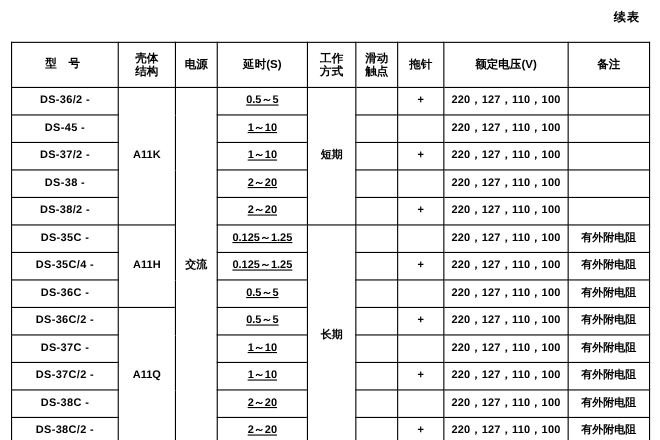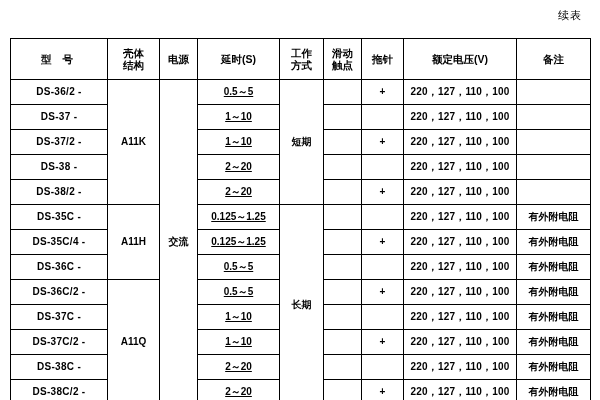--- a/index.html
+++ b/index.html
@@ -19,21 +19,21 @@
     width: 600px;
     height: 400px;
     position: relative;
     box-sizing: border-box;
   }
   .continued {
     position: absolute;
     top: 8px;
     right: 18px;
     font-size: 11px;
-    font-weight: normal;
+    font-weight: bold;
     letter-spacing: 1px;
     color: #000;
   }
   .table-wrap {
     position: absolute;
     top: 38px;
     left: 10px;
     width: 580px;
   }
   table.spec {
@@ -49,21 +49,21 @@
     vertical-align: middle;
     padding: 0;
     height: 24px;
     line-height: 1.15;
     color: #000;
   }
   table.spec thead td {
     height: 40px;
     font-size: 10.5px;
   }
-  .hdr-model { letter-spacing: 4px; }
+  .hdr-model { letter-spacing: 4px; font-family: Liberation Serif, serif; }
   .two-line { line-height: 1.25; }
   td.model {
     text-align: left;
     padding-left: 9px;
     letter-spacing: 0.3px;
   }
   td.delay {
     text-align: left;
     padding-left: 18px;
     text-decoration: underline;
@@ -133,21 +133,21 @@
           <td class="center-span" rowspan="13">交流</td>
           <td class="delay">0.5～5</td>
           <td class="center-span" rowspan="5">短期</td>
           <td></td>
           <td class="plus">+</td>
           <td class="voltage">220，127，110，100</td>
           <td class="remark"></td>
         </tr>
 
         <tr>
-          <td class="model">DS-37  -</td>
+          <td class="model">DS-45  -</td>
           <td class="delay">1～10</td>
           <td></td>
           <td class="plus"></td>
           <td class="voltage">220，127，110，100</td>
           <td class="remark"></td>
         </tr>
 
         <tr>
           <td class="model">DS-37/2 -</td>
           <td class="delay">1～10</td>

